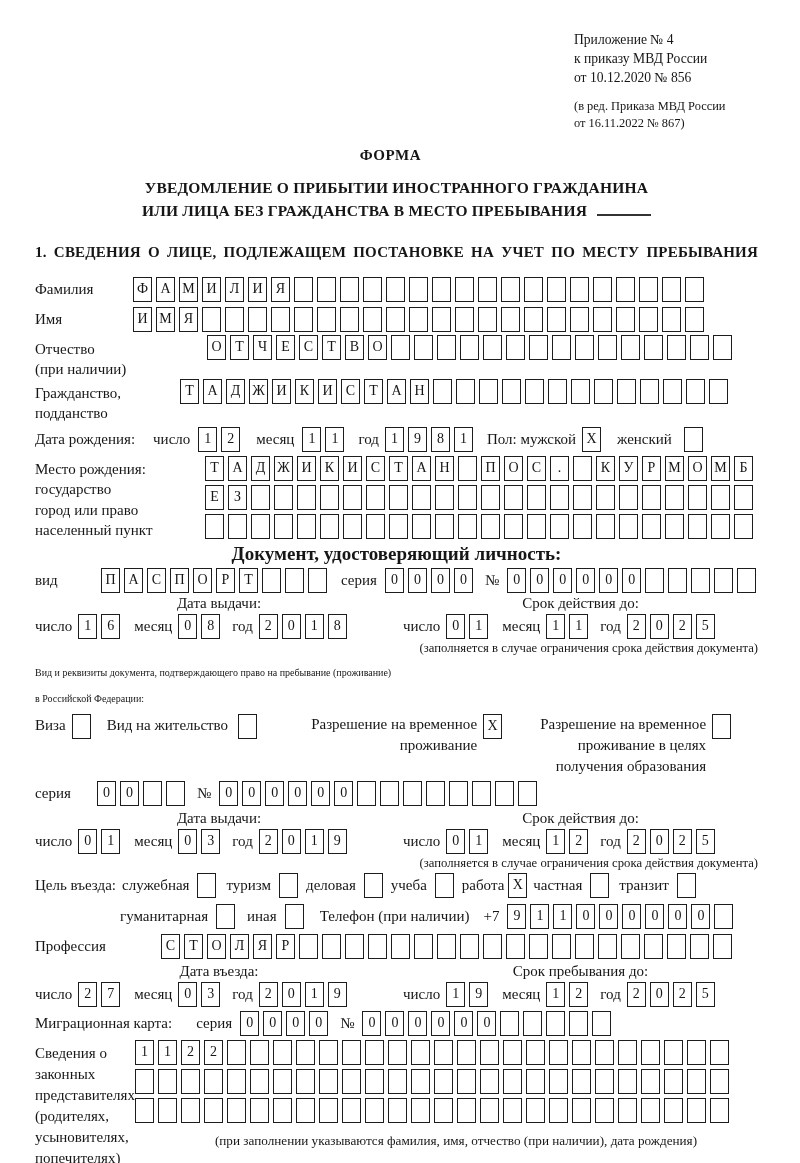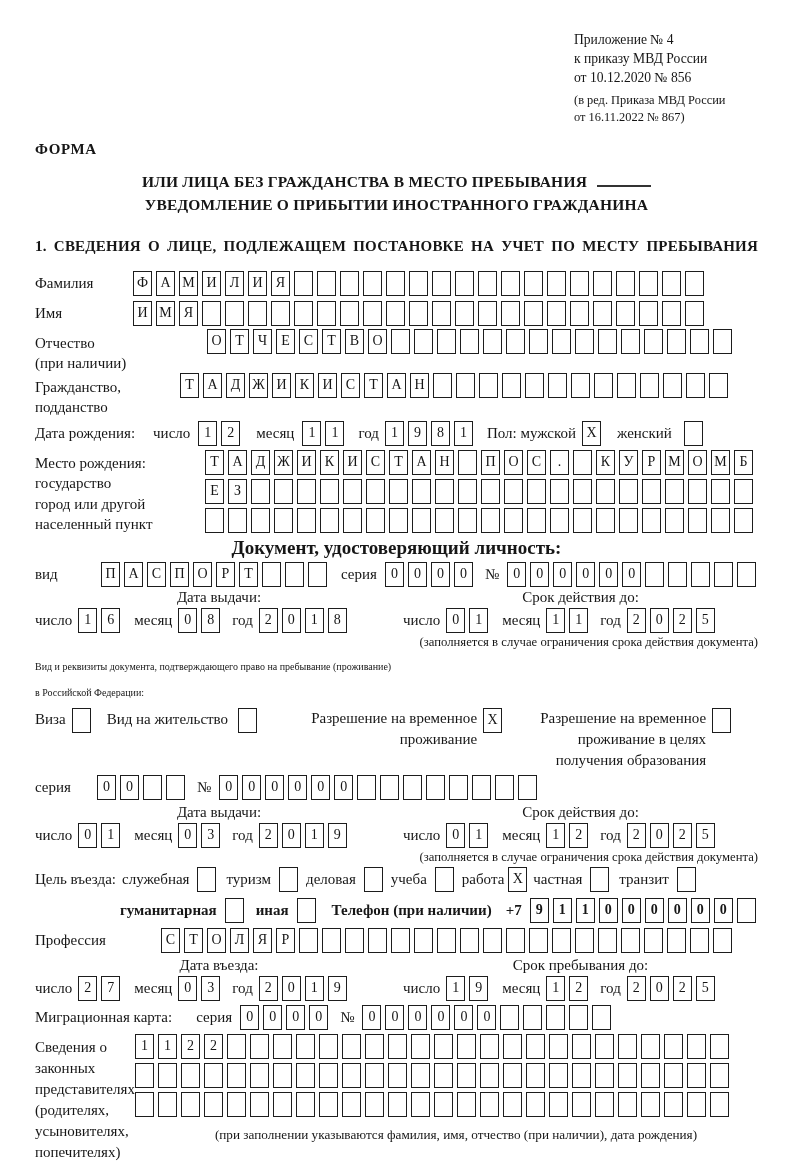--- a/index.html
+++ b/index.html
@@ -4,22 +4,22 @@
 <style>
   html,body { margin:0; padding:0; }
   body {
     width:800px; height:1163px; background:#ffffff; color:#161616;
     font-family:"Liberation Serif", serif; font-size:15px;
   }
   .page { width:784px; height:1163px; padding:30px 26px 8px 35px; position:relative; overflow:hidden; box-sizing:border-box; }
 
   .appendix { width:172px; margin-left:auto; margin-right:12px; font-size:13.6px; line-height:1.4; }
   .appendix .small { font-size:12.4px; }
-  .appendix .gap { margin-top:5px; }
-  .forma { text-align:left; margin:14px 12px 0 0; font-weight:bold; font-size:15px; letter-spacing:.6px; }
+  .appendix .gap { margin-top:11px; }
+  .forma { text-align:center; margin:14px 12px 0 0; font-weight:bold; font-size:15px; letter-spacing:.6px; }
 
   .title { text-align:center; font-weight:bold; font-size:15.5px; line-height:23px; margin-top:12px; letter-spacing:.2px; }
   .blank-line { display:inline-block; width:54px; border-bottom:2px solid #333; margin-left:10px; vertical-align:baseline; }
 
   .section-heading { margin-top:22px; font-weight:bold; font-size:15px; text-align:justify; text-align-last:justify; letter-spacing:.2px; }
 
   .frow { display:flex; align-items:flex-start; margin-top:5px; }
   .center-v { align-items:center; }
   .flabel { flex:0 0 auto; padding-top:4px; }
   .lbl-col { flex:0 0 auto; line-height:20px; }
@@ -65,22 +65,22 @@
   <div class="appendix">
     <div>Приложение № 4</div>
     <div>к приказу МВД России</div>
     <div>от 10.12.2020 № 856</div>
     <div class="small gap">(в ред. Приказа МВД России</div>
     <div class="small">от 16.11.2022 № 867)</div>
   </div>
   <div class="forma">ФОРМА</div>
 
   <div class="title">
+    <div>УВЕДОМЛЕНИЕ О ПРИБЫТИИ ИНОСТРАННОГО ГРАЖДАНИНА</div>
     <div><span>ИЛИ ЛИЦА БЕЗ ГРАЖДАНСТВА В МЕСТО ПРЕБЫВАНИЯ</span><span class="blank-line"></span></div>
-    <div>УВЕДОМЛЕНИЕ О ПРИБЫТИИ ИНОСТРАННОГО ГРАЖДАНИНА</div>
   </div>
 
   <div class="section-heading" style="margin-top:22px;">1. СВЕДЕНИЯ О ЛИЦЕ, ПОДЛЕЖАЩЕМ ПОСТАНОВКЕ НА УЧЕТ ПО МЕСТУ ПРЕБЫВАНИЯ</div>
 
   <div class="frow" style="margin-top:16px;">
     <span class="flabel" style="flex-basis:98px;">Фамилия</span>
     <span class="cells">
         <span class="cell">Ф</span>
         <span class="cell">А</span>
         <span class="cell">М</span>
@@ -227,21 +227,21 @@
     <span class="il ml10">Пол: мужской</span>
     <span class="cb ml6">X</span>
     <span class="il ml16">женский</span>
     <span class="cb ml12"></span>
   </div>
 
   <div class="frow" style="margin-top:4px;">
     <span class="lbl-col" style="flex-basis:170px; padding-top:3px; line-height:20.5px;">
       <div>Место рождения:</div>
       <div>государство</div>
-      <div>город или другой</div>
+      <div>город или право</div>
       <div>населенный пункт</div>
     </span>
     <span class="cells-stack">
       <span class="cells">
           <span class="cell">Т</span>
           <span class="cell">А</span>
           <span class="cell">Д</span>
           <span class="cell">Ж</span>
           <span class="cell">И</span>
           <span class="cell">К</span>
@@ -514,21 +514,21 @@
     <span class="il ml8">учеба</span>
     <span class="cb ml8"></span>
     <span class="il ml8">работа</span>
     <span class="cb ml4">X</span>
     <span class="il ml6">частная</span>
     <span class="cb ml8"></span>
     <span class="il ml10">транзит</span>
     <span class="cb ml8"></span>
   </div>
 
-  <div class="frow center-v" style="margin-top:6px;font-weight:bold;">
+  <div class="frow center-v" style="margin-top:6px;">
     <span class="il ml85">гуманитарная</span>
     <span class="cb ml8"></span>
     <span class="il ml12">иная</span>
     <span class="cb ml8"></span>
     <span class="il ml16">Телефон (при наличии)</span>
     <span class="il ml14">+7</span>
     <span class="cells ml8">
         <span class="cell">9</span>
         <span class="cell">1</span>
         <span class="cell">1</span>

